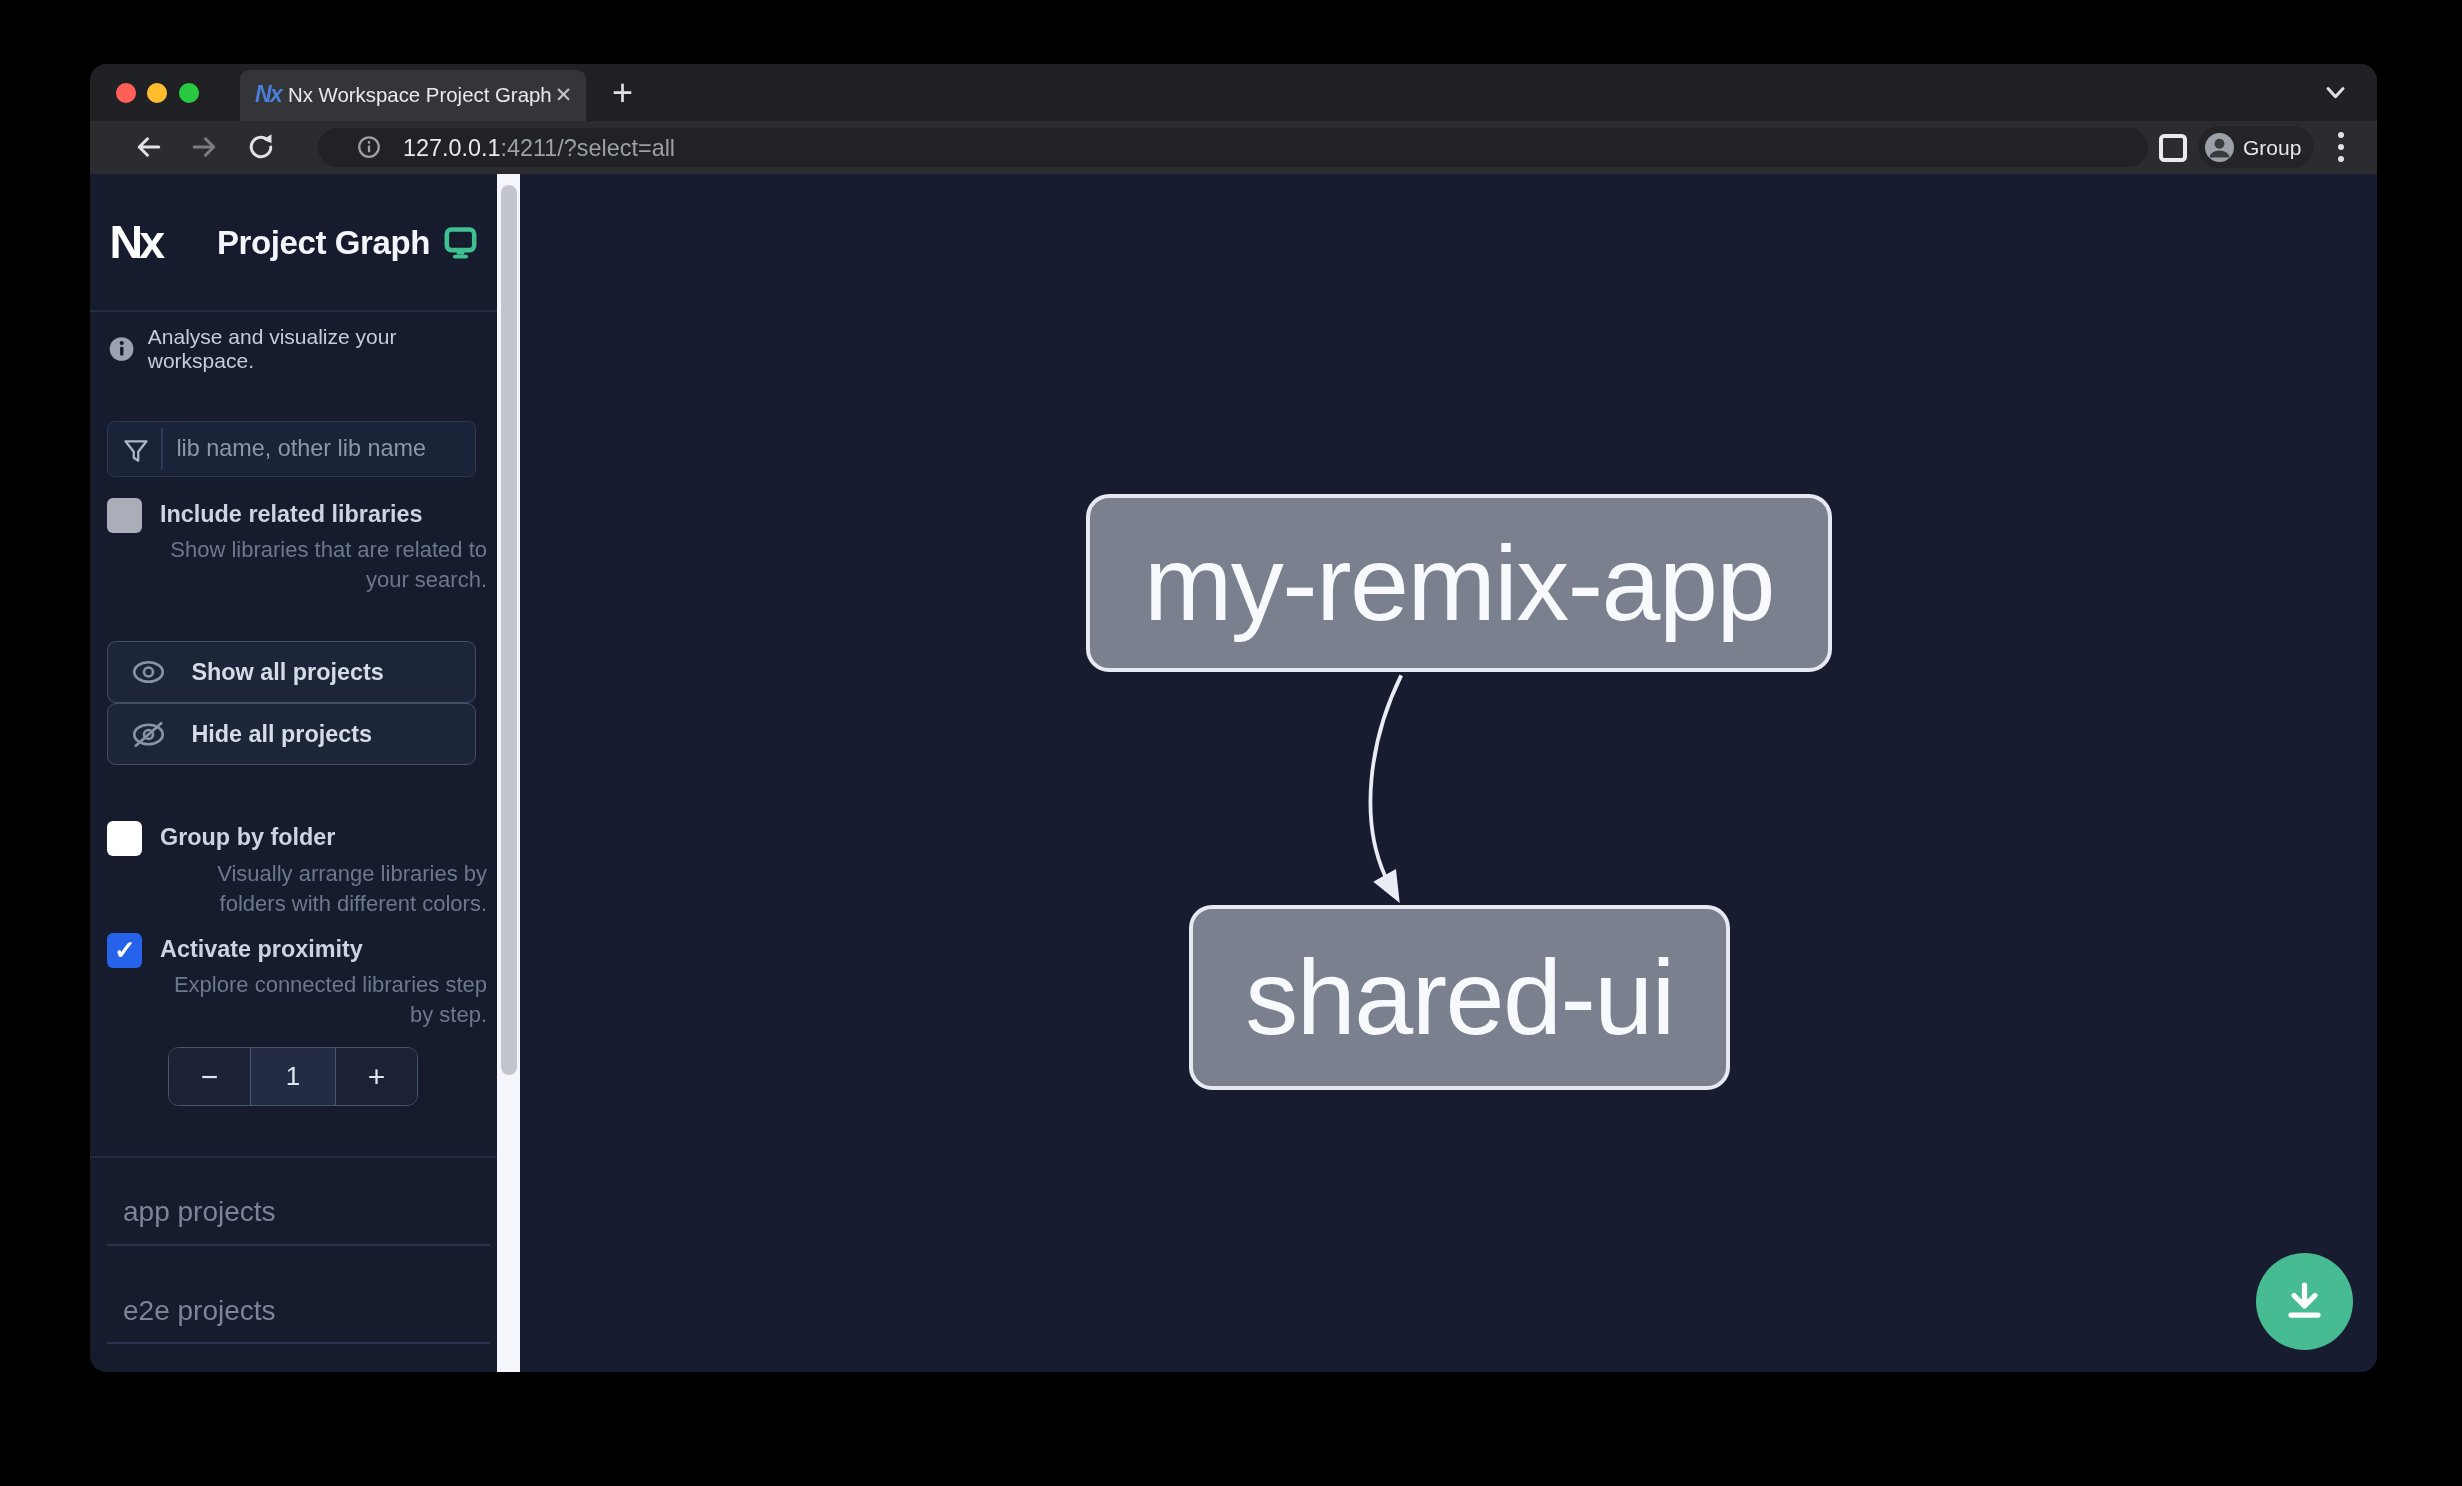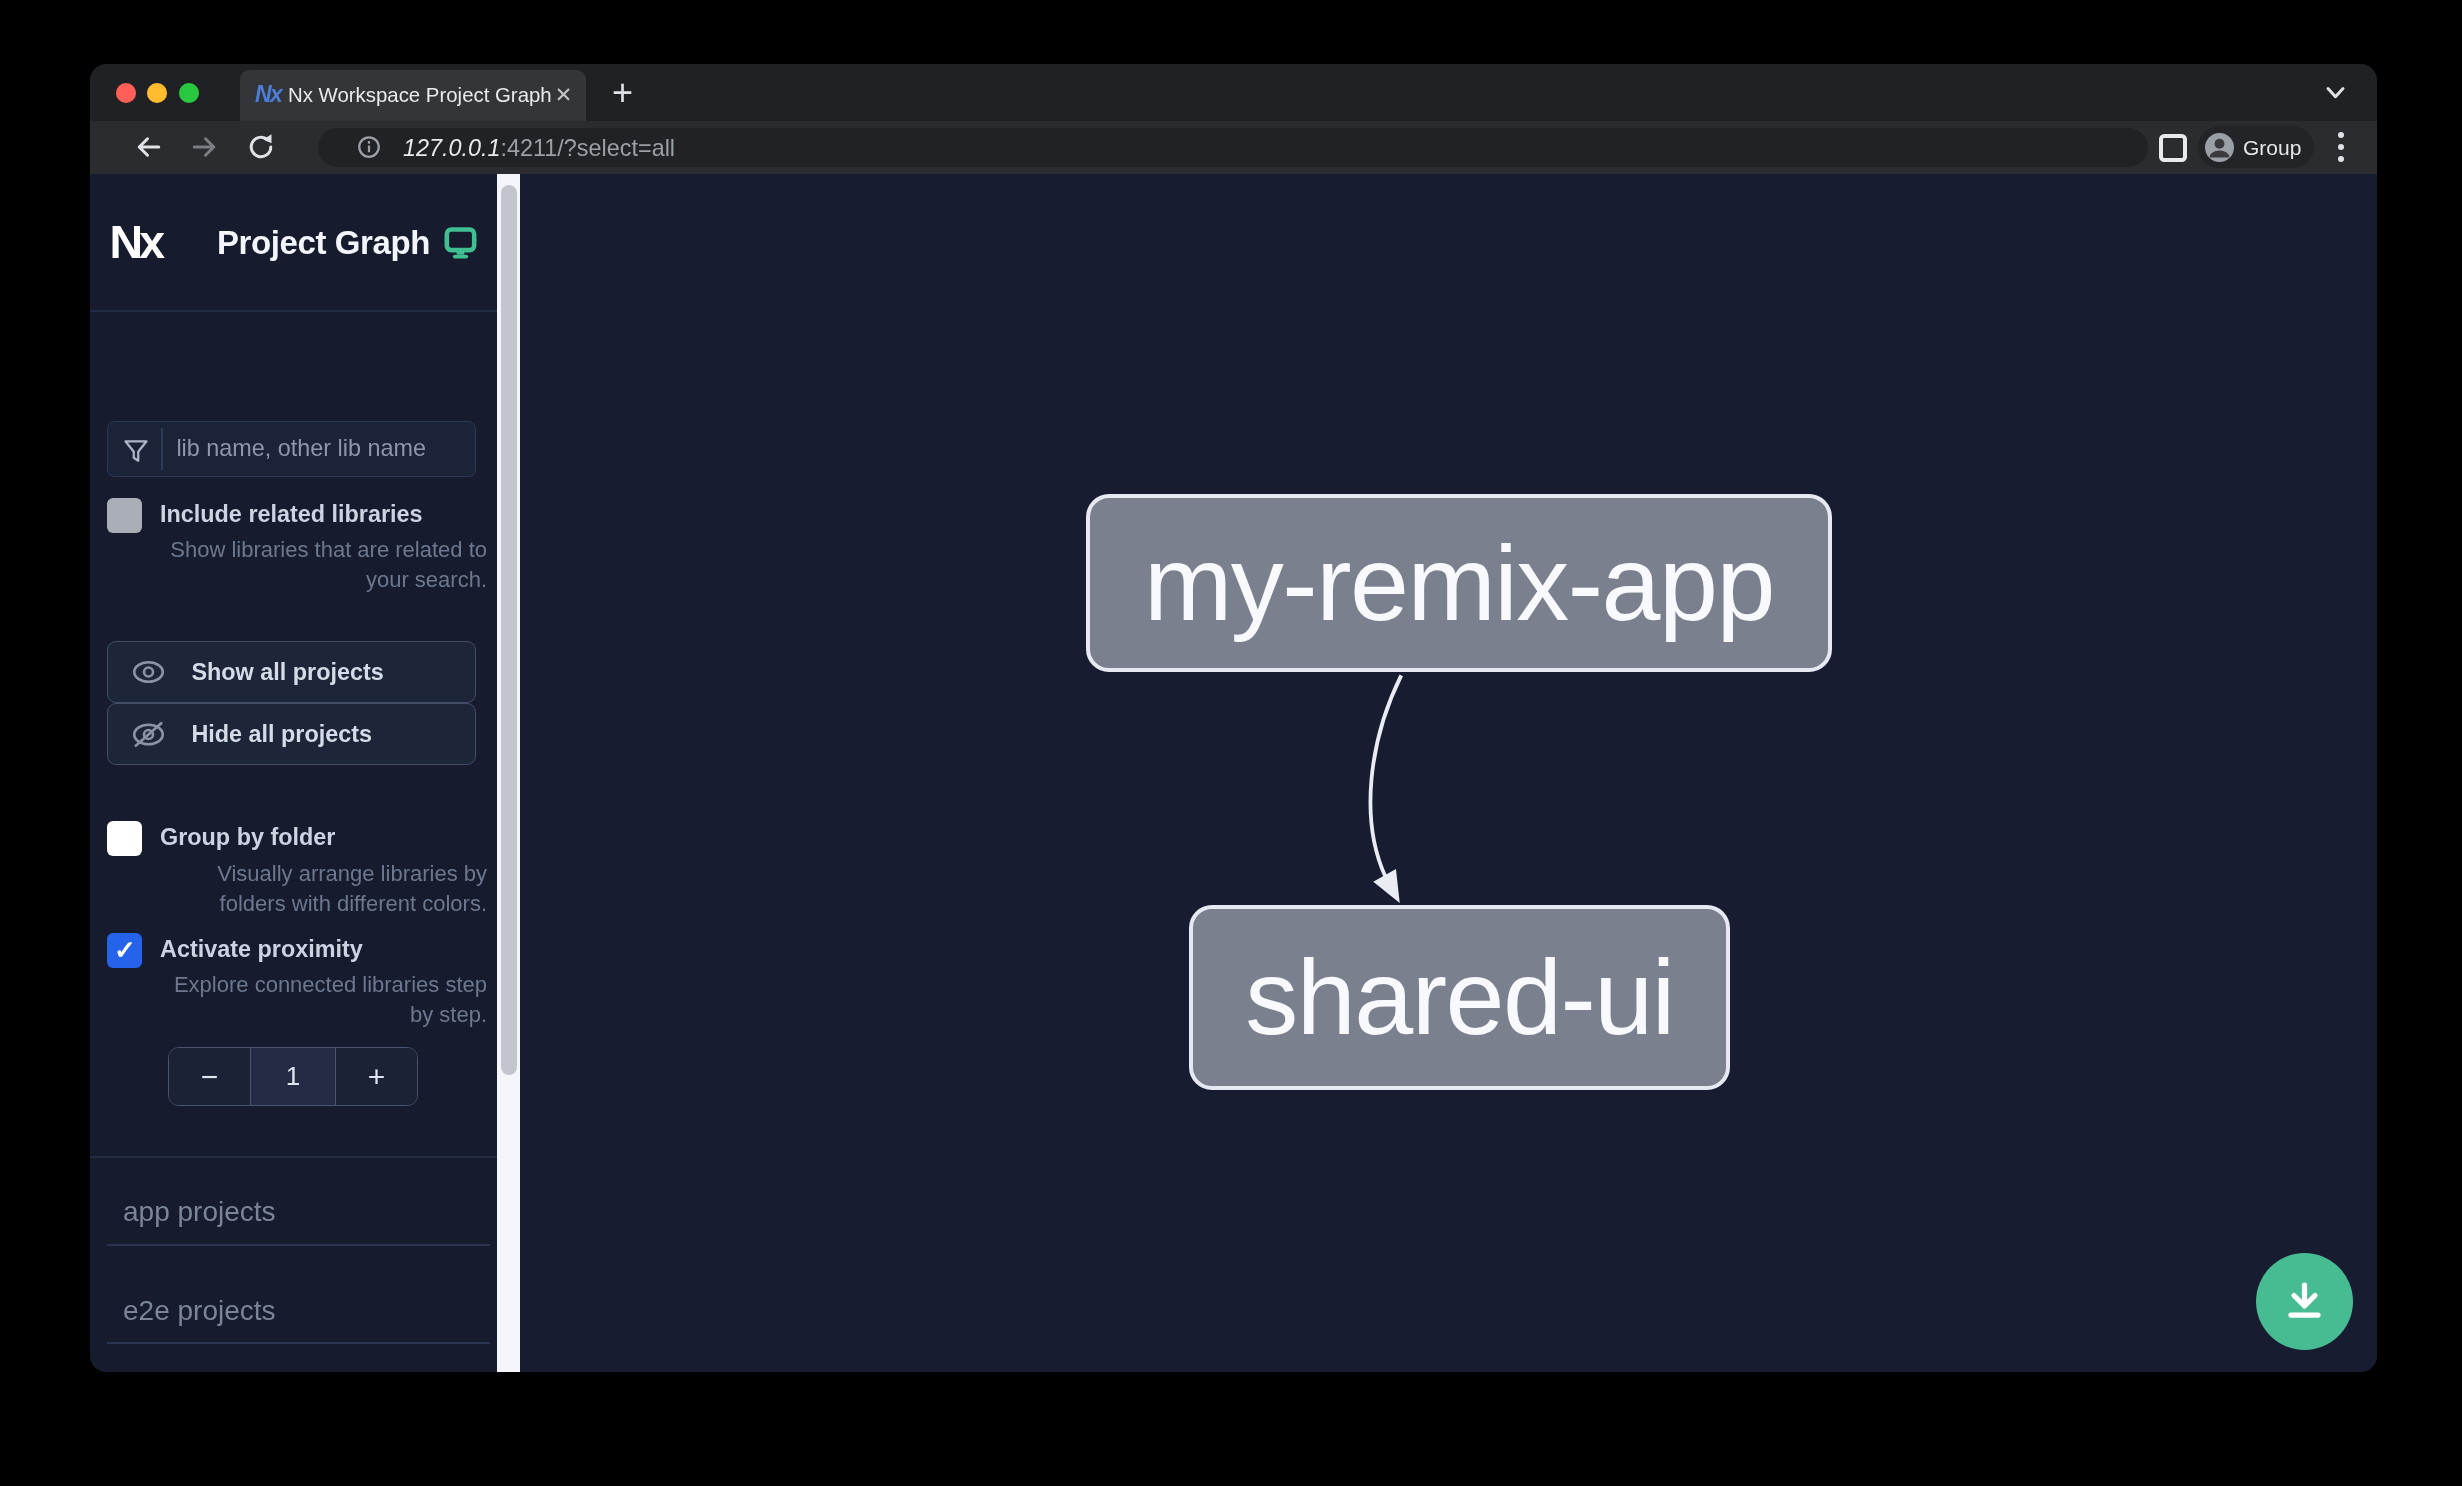--- a/index.html
+++ b/index.html
@@ -23,21 +23,21 @@
   .newtab-btn { position:absolute; left:522px; top:7.6px; font-size:36px; font-weight:300; color:#dee1e6; }
   .tabstrip-chevron { position:absolute; left:2232px; top:19.7px; }
 
   
   .toolbar { position:absolute; top:57px; left:0; right:0; height:53px; background:#2b2c30; }
   .nav-ic { position:absolute; top:11.3px; width:30px; height:30px; }
   .omnibox { position:absolute; left:228px; top:6.8px; width:1830px; height:39px;
              border-radius:19.7px; background:#212225; }
   .omni-info { position:absolute; left:39px; top:7.6px; }
   .omni-url { position:absolute; left:85px; top:6.8px; font-size:23.4px; white-space:nowrap; }
-  .url-host { color:#e8eaed;font-style:italic; }
+  .url-host { color:#e8eaed; }
   .url-rest { color:#9aa0a6; }
   .sidepanel-icon { position:absolute; left:2069px; top:13px; width:28px; height:28px;
                     border:4.5px solid #e8eaed; border-radius:5.3px; }
   .guest-pill { position:absolute; left:2108px; top:5.3px; width:116px; height:42px;
                 border-radius:21px; background:#232428; }
   .guest-avatar { position:absolute; left:6.8px; top:6.8px; width:29px; height:29px; }
   .guest-label { position:absolute; left:45px; top:9.8px; font-size:21px; color:#e4e7ea; }
   .menu-dots { position:absolute; left:2248px; top:10.6px; display:flex; flex-direction:column; gap:6px; }
   .menu-dots i { width:6px; height:6px; border-radius:50%; background:#dee1e6; }
 
@@ -179,20 +179,28 @@
         <span class="spacer"></span>
         <svg width="35" height="35" viewBox="0 0 46 46">
           <rect x="5" y="6" width="36" height="27" rx="6" fill="none" stroke="#3fbf92" stroke-width="6"></rect>
           <rect x="18" y="33" width="10" height="6" fill="#3fbf92"></rect>
           <rect x="13" y="39" width="20" height="5" rx="2.5" fill="#3fbf92"></rect>
         </svg>
       </div>
 
       <div class="sb-divider" style="top:136px;"></div>
 
+      <div class="sb-info">
+        <svg width="26" height="26" viewBox="0 0 34 34">
+          <circle cx="17" cy="17" r="16" fill="#99a1b2"></circle>
+          <rect x="15" y="14" width="4.5" height="12" rx="2" fill="#161b2d"></rect>
+          <circle cx="17.2" cy="9" r="2.8" fill="#161b2d"></circle>
+        </svg>
+        <span class="sb-info-text">Analyse and visualize your workspace.</span>
+      </div>
 
       <div class="sb-search">
         <span class="funnel">
           <svg width="30" height="30" viewBox="0 0 40 40">
               <path d="M6 7 H34 L23 21 V33 L17 29 V21 Z" fill="none" stroke="#aeb6c6" stroke-width="3" stroke-linejoin="round"></path>
             </svg>
         </span>
         <span class="search-sep"></span>
         <input type="text" placeholder="lib name, other lib name" style="">
       </div>

